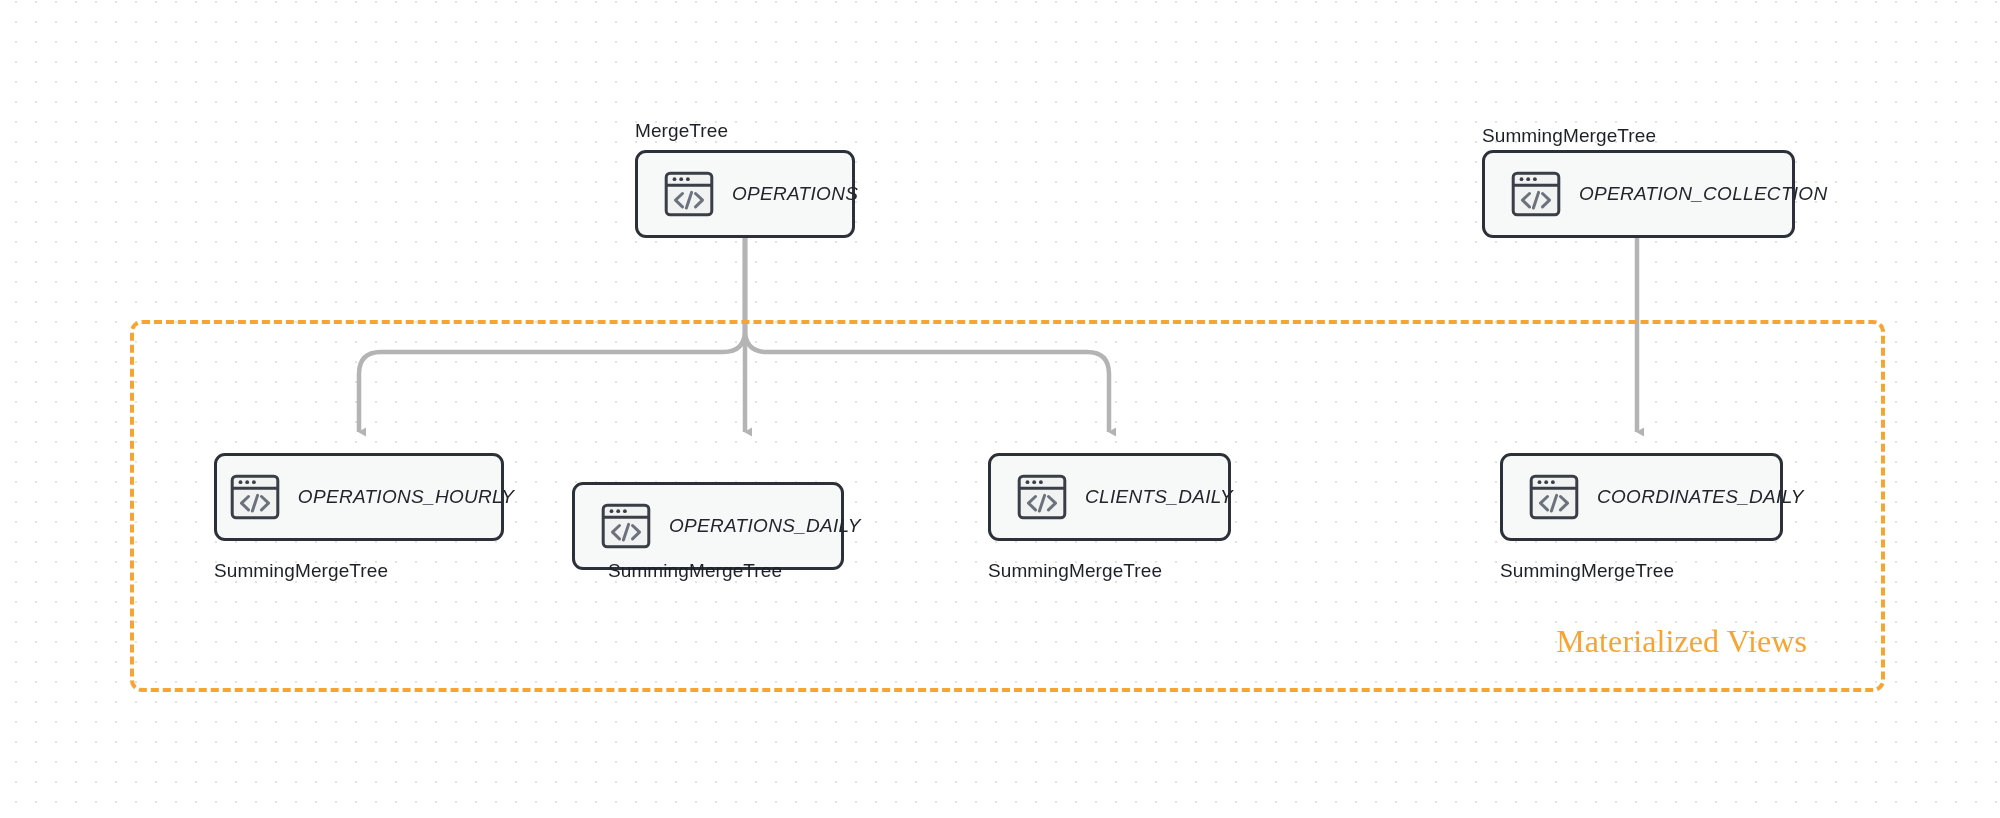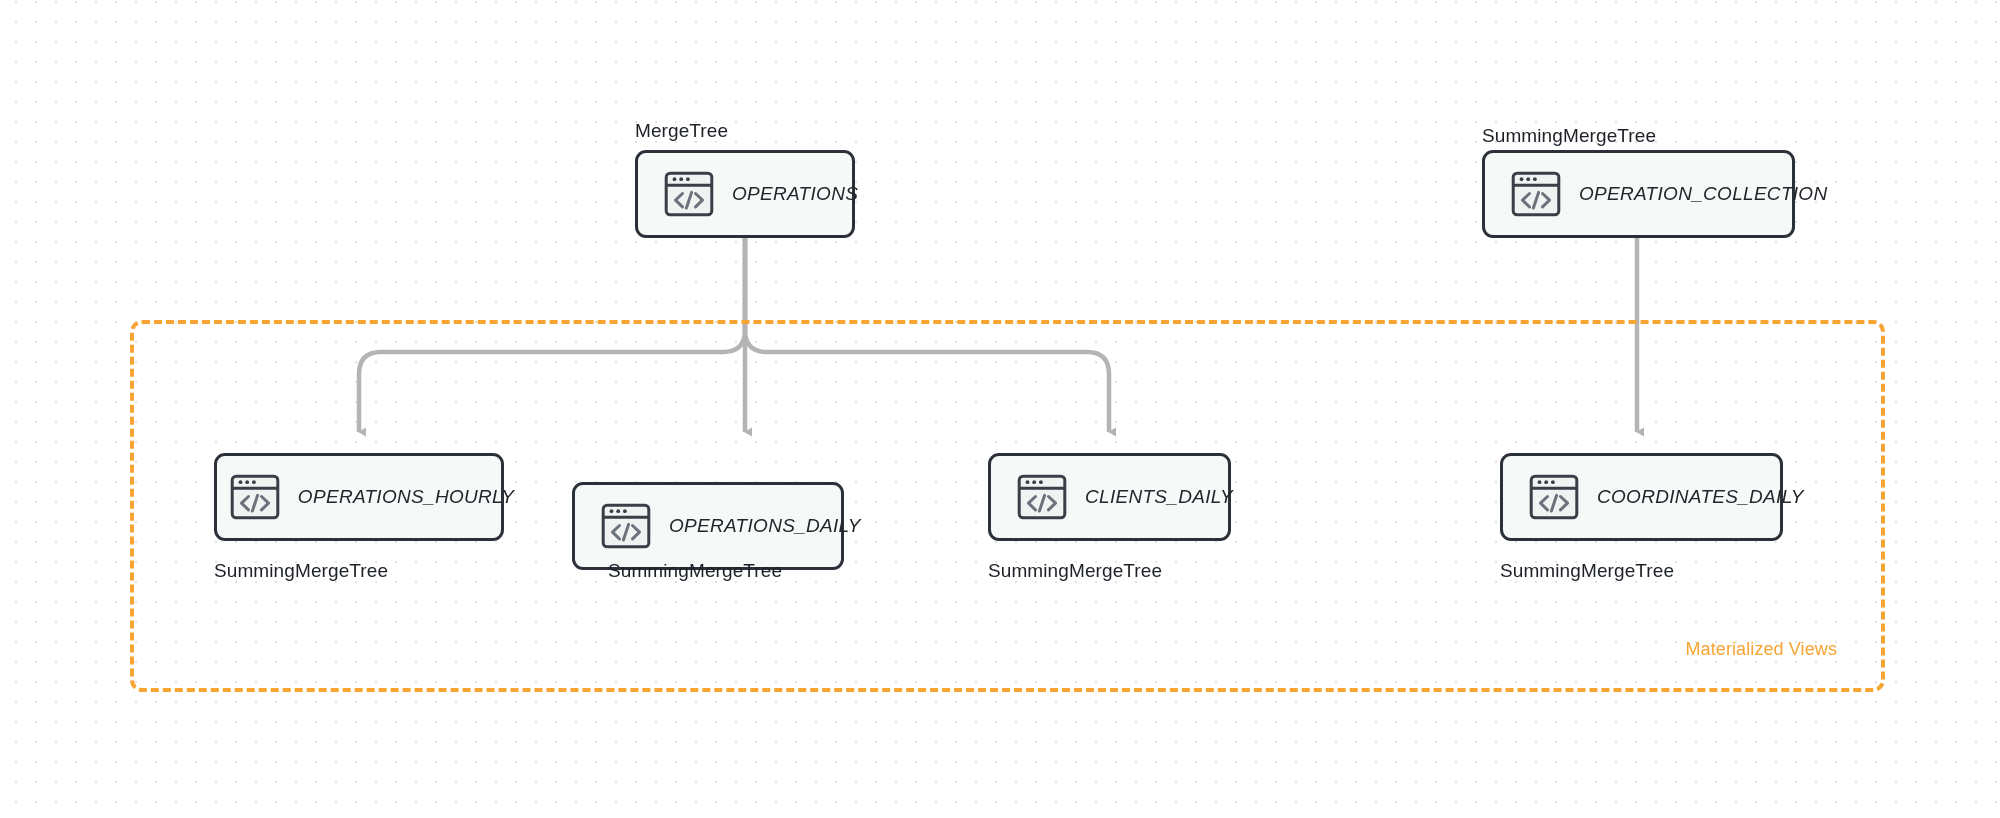--- a/index.html
+++ b/index.html
@@ -40,25 +40,25 @@
     left: 130px;
     top: 320px;
     width: 1755px;
     height: 372px;
     border: 4px dashed #f8a432;
     border-radius: 12px;
     box-sizing: border-box;
   }
   .mv-label {
     position: absolute;
-    right: 44px;
+    right: 74px;
     bottom: 28px;
     color: #f8a432;
-    font-size: 18px;
-    font-family: Liberation Sans, sans-serif;
+    font-size: 32px;
+    font-family: Liberation Serif, serif;
     white-space: nowrap;
     letter-spacing: 0.1px;
   }
 
   
   .node {
     position: absolute;
     box-sizing: border-box;
     background: #f7f8f8;
     border: 3px solid #2c3038;

